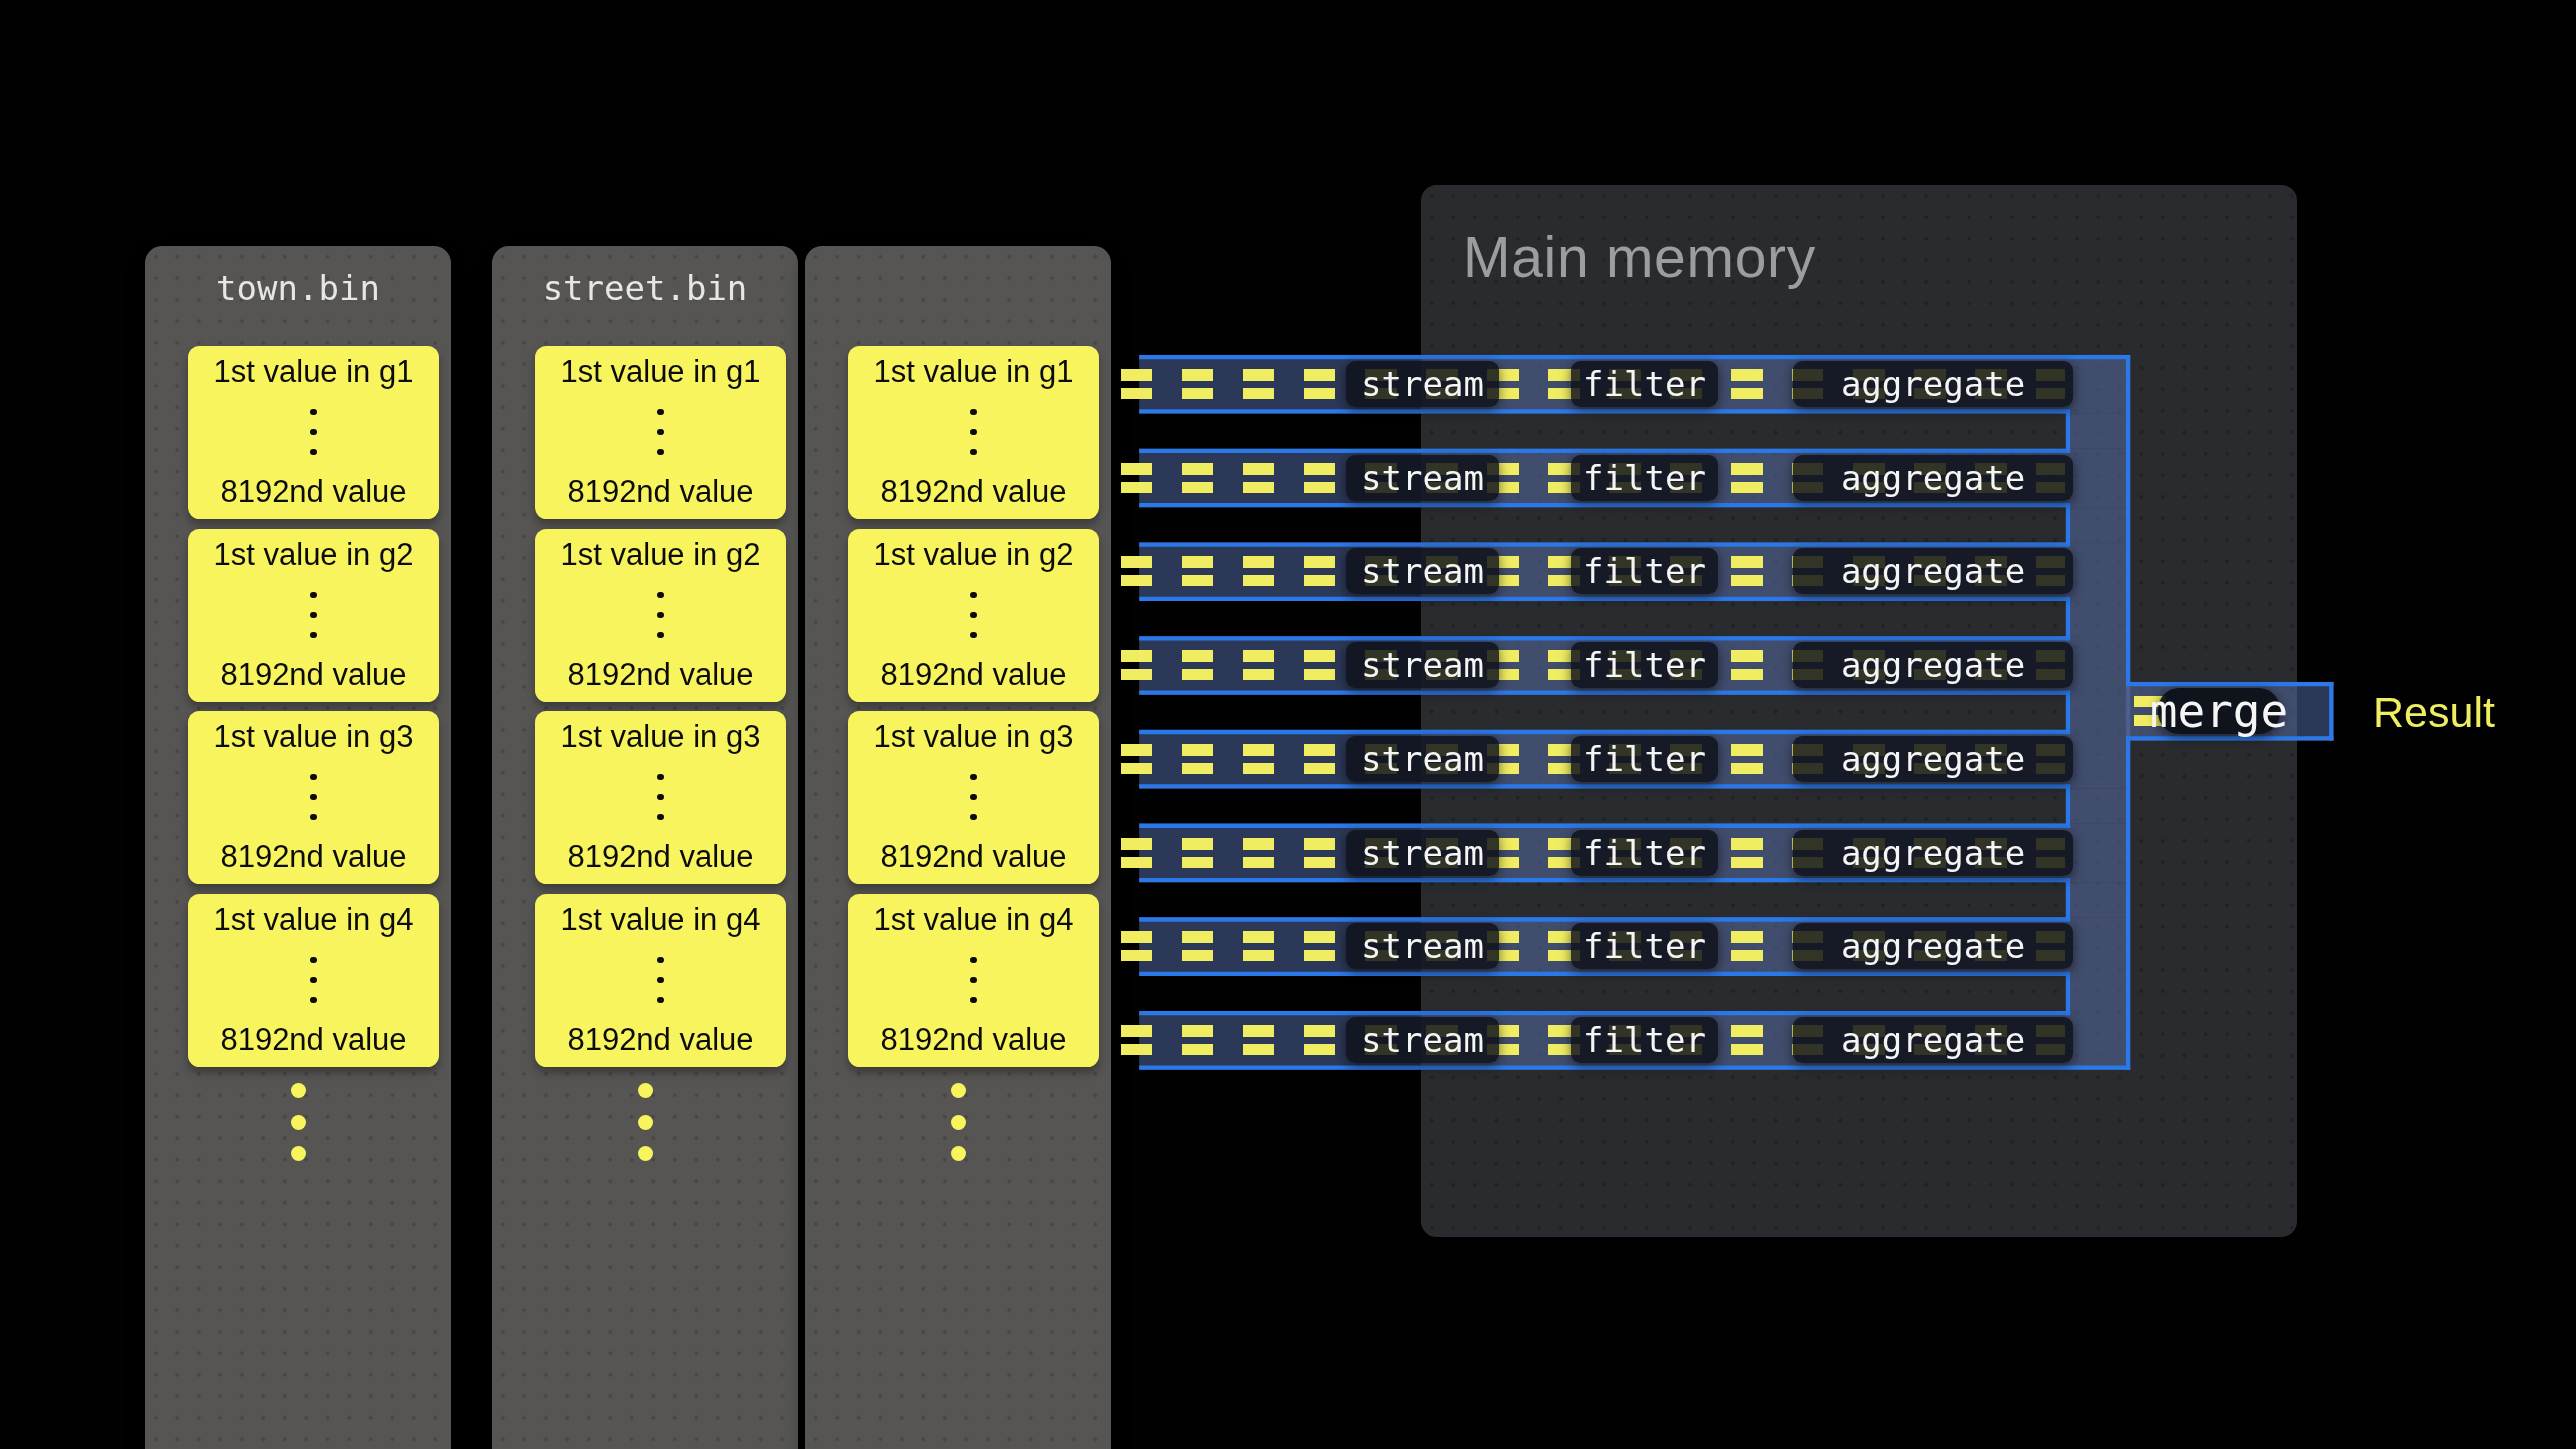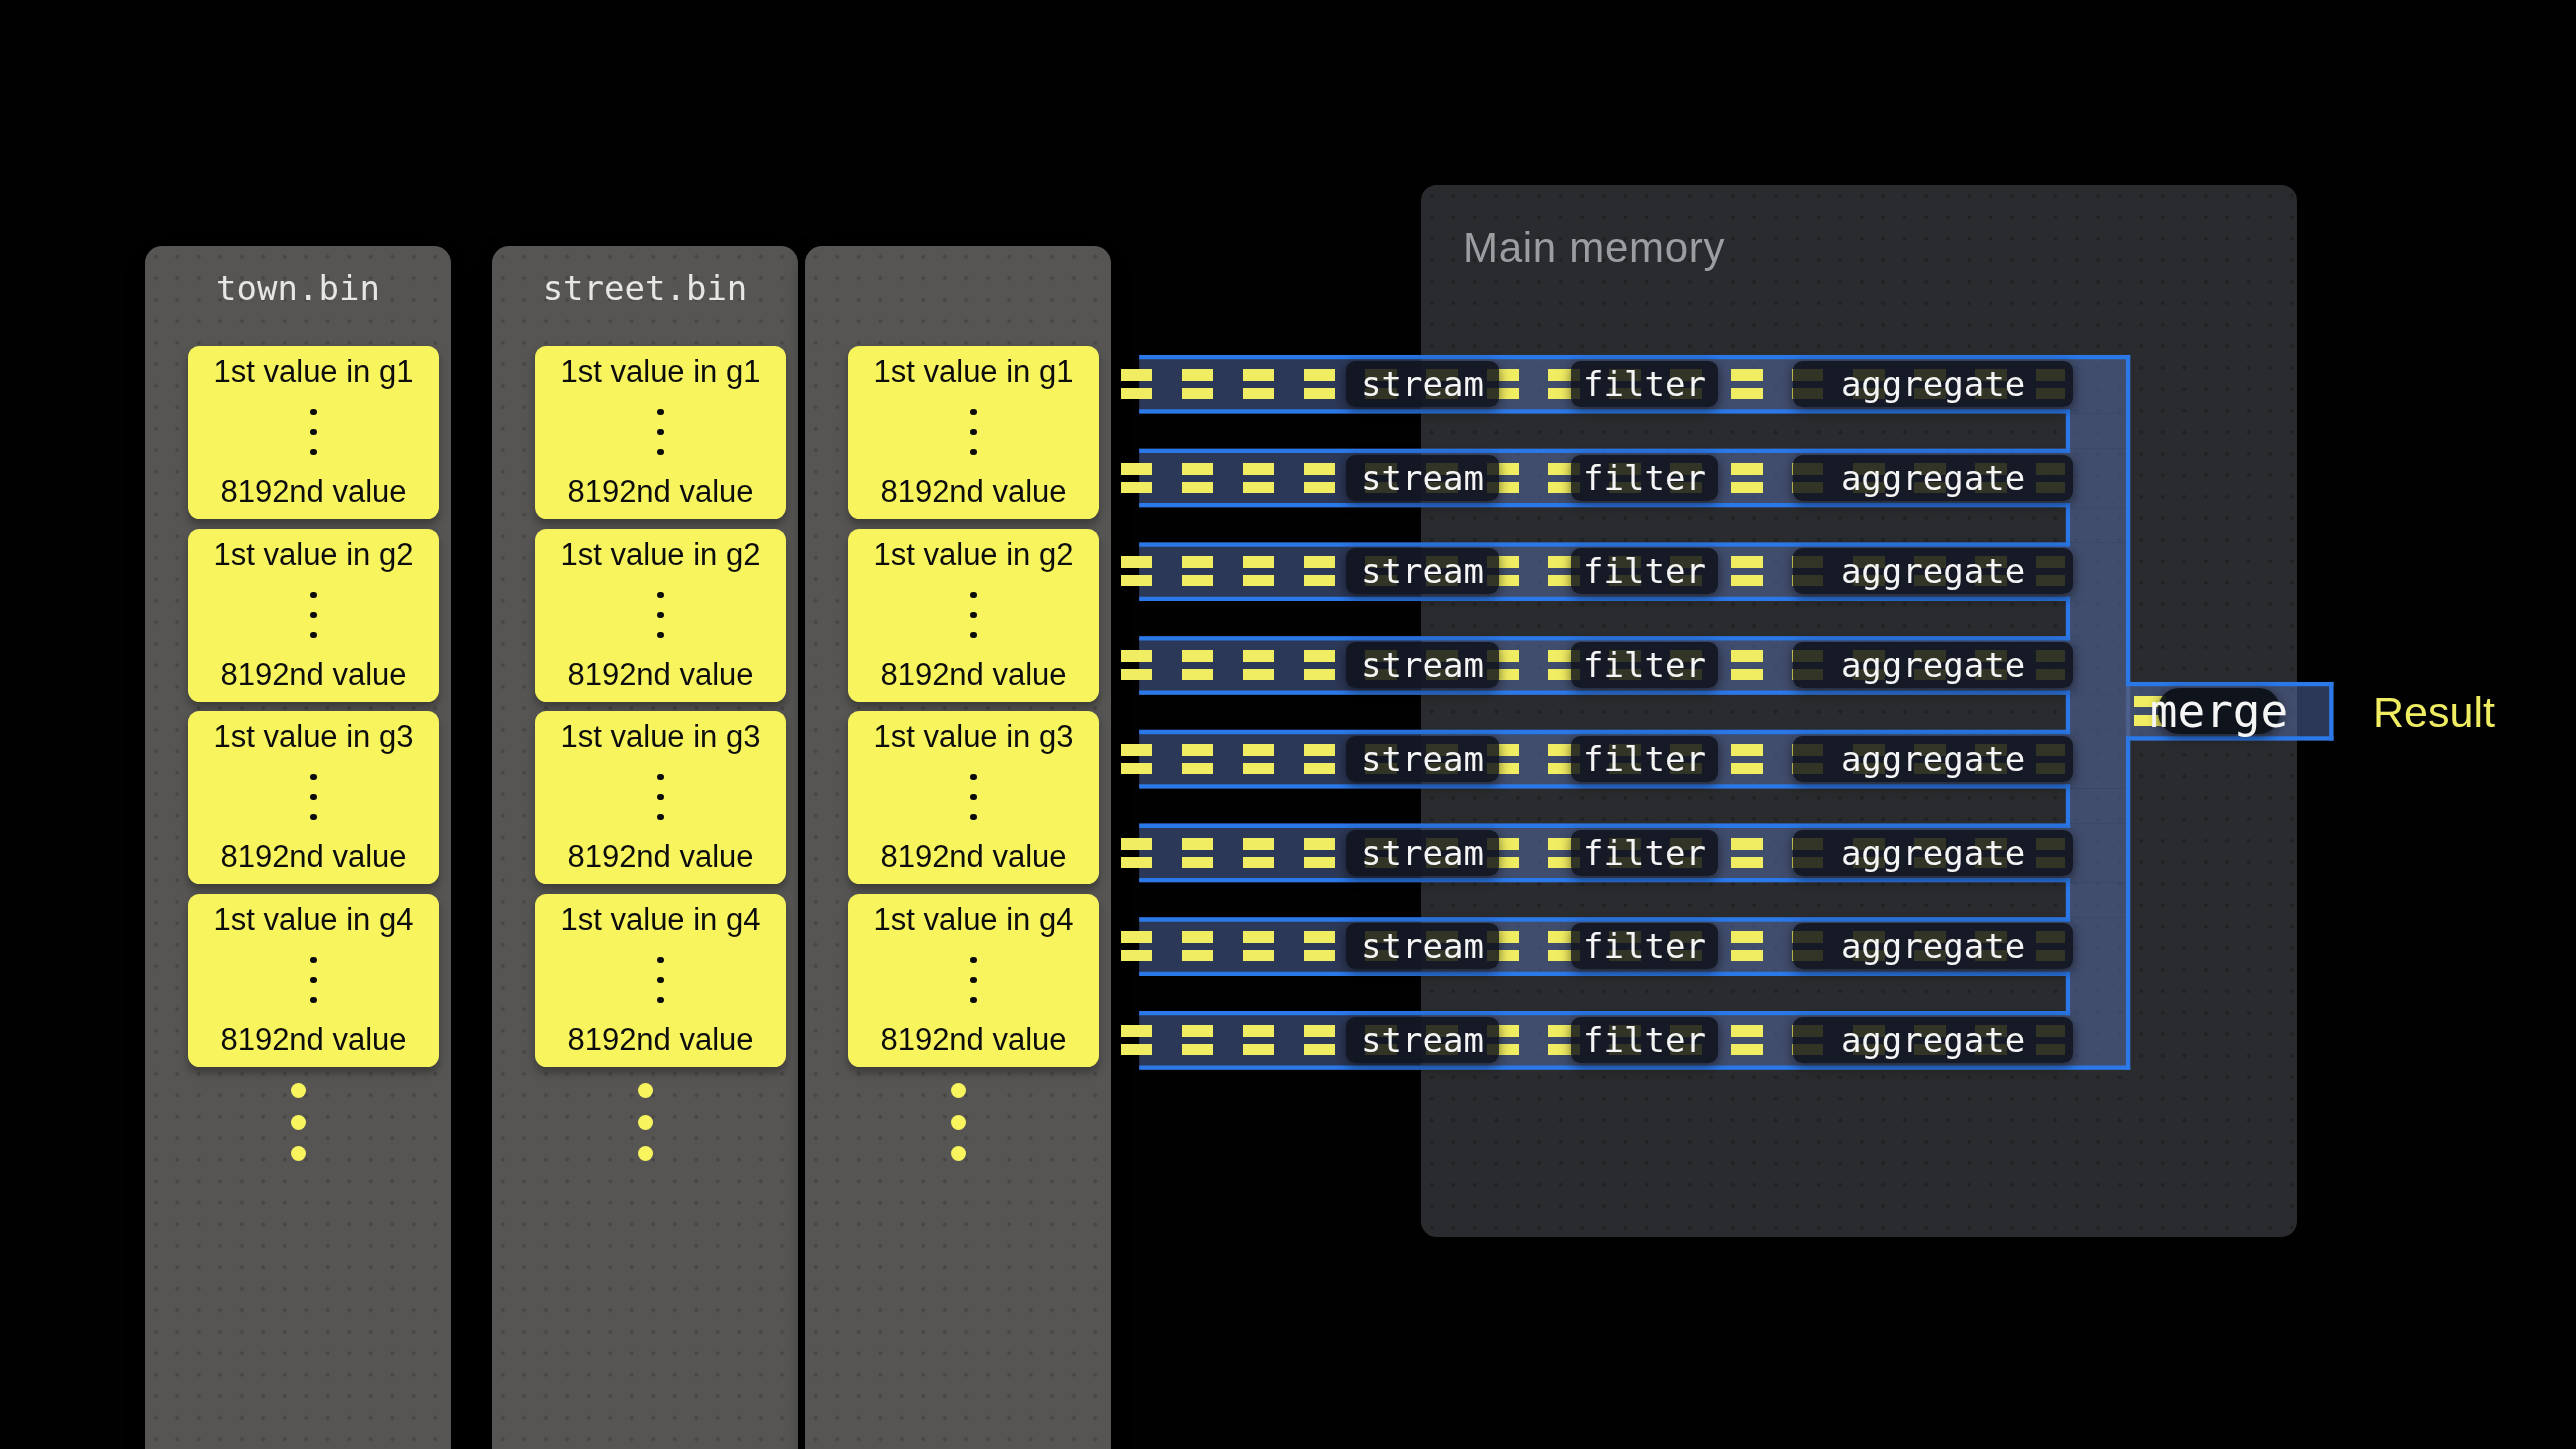--- a/index.html
+++ b/index.html
@@ -55,21 +55,21 @@
   
   .panel{
     position:absolute;left:1421px;top:185px;width:876px;height:1052px;
     background:var(--panel-bg);
     background-image:radial-gradient(circle,rgba(0,0,0,0.22) 1.8px,transparent 2.1px);
     background-size:21.5px 21.5px;
     border-radius:15.7px;
   }
   .panel-title{
     position:absolute;left:42px;top:39px;
-    font-size:42px;color:var(--panel-title);letter-spacing:0.7px;
+    font-size:57px;color:var(--panel-title);letter-spacing:0.7px;
   }
 
   
   #comb{position:absolute;left:0;top:0;width:2576px;height:1449px;}
 
   
   #rows{position:absolute;left:0;top:0;width:2576px;height:1449px;}
   .prow{position:absolute;left:1121px;width:944px;height:59px;}
   .dash{
     position:absolute;left:0;width:944px;height:11.4px;

